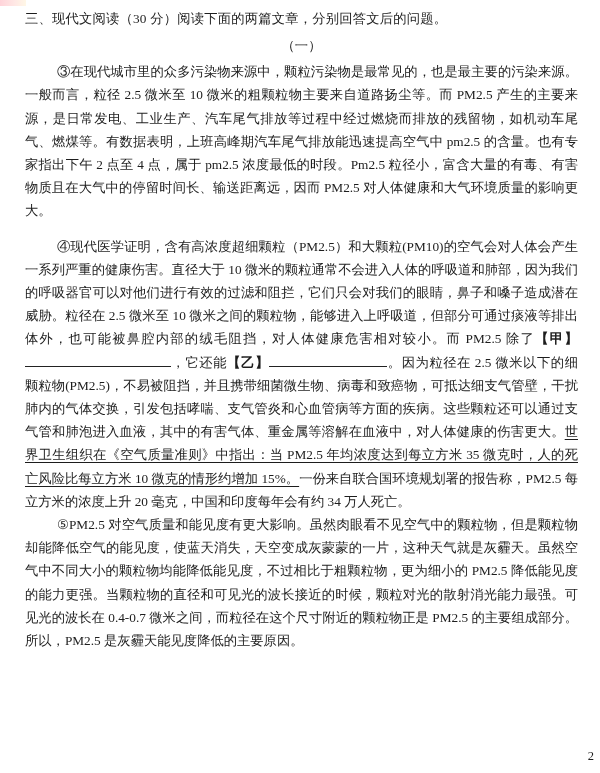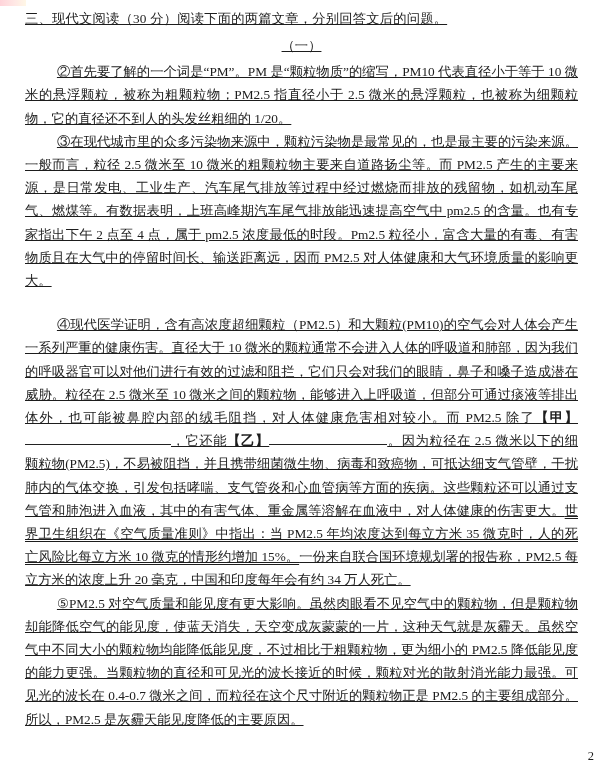--- a/index.html
+++ b/index.html
@@ -7,21 +7,20 @@
     position: relative;
     width: 600px;
     height: 773px;
     margin: 0;
     background: #ffffff;
     box-sizing: border-box;
     padding: 7px 22px 12px 25px;
     font-family: "Liberation Serif", "DejaVu Serif", serif;
     color: #1d1d1d;
     overflow: hidden;
-    text-decoration: underline;
   }
   .scan-artifact {
     position: absolute;
     left: 0; top: 0;
     width: 26px; height: 6px;
     background: linear-gradient(90deg, #ffccd3 0%, #ffe3e0 55%, #fff6e2 100%);
     opacity: 0.85;
   }
   .heading {
     font-size: 13.3px;
@@ -35,21 +34,21 @@
     line-height: 23.2px;
     margin: 3px 0 3px 0;
   }
   .para {
     margin: 0;
     font-size: 13.3px;
     line-height: 23.2px;
     text-align: justify;
     text-indent: 2.4em;
   }
-  .para-4 { margin-top: 21px; }
+  .para-4 { margin-top: 12px; }
   .bracket {
     font-family: "Liberation Sans", "DejaVu Sans", sans-serif;
     font-weight: 700;
     font-size: 13.5px;
   }
   .blank {
     display: inline-block;
     width: 146px;
     border-bottom: 1.4px solid #222222;
     height: 12px;
@@ -74,21 +73,20 @@
 
 <div class="page">
 
   <div class="scan-artifact"></div>
 
   <div class="heading">三、现代文阅读（30 分）阅读下面的两篇文章，分别回答文后的问题。</div>
 
   <div class="part-label">（一）</div>
 
 
-  <p class="para">②首先要了解的一个词是“PM”。PM 是“颗粒物质”的缩写，PM10 代表直径小于等于 10 微米的悬浮颗粒，被称为粗颗粒物；PM2.5 指直径小于 2.5 微米的悬浮颗粒，也被称为细颗粒物，它的直径还不到人的头发丝粗细的 1/20。</p>
 
   <p class="para">③在现代城市里的众多污染物来源中，颗粒污染物是最常见的，也是最主要的污染来源。一般而言，粒径 2.5 微米至 10 微米的粗颗粒物主要来自道路扬尘等。而 PM2.5 产生的主要来源，是日常发电、工业生产、汽车尾气排放等过程中经过燃烧而排放的残留物，如机动车尾气、燃煤等。有数据表明，上班高峰期汽车尾气排放能迅速提高空气中 pm2.5 的含量。也有专家指出下午 2 点至 4 点，属于 pm2.5 浓度最低的时段。Pm2.5 粒径小，富含大量的有毒、有害物质且在大气中的停留时间长、输送距离远，因而 PM2.5 对人体健康和大气环境质量的影响更大。</p>
 
   <p class="para para-4"><span>④现代医学证明，含有高浓度超细颗粒（PM2.5）和大颗粒(PM10)的空气会对人体会产生一系列严重的健康伤害。直径大于 10 微米的颗粒通常不会进入人体的呼吸道和肺部，因为我们的呼吸器官可以对他们进行有效的过滤和阻拦，它们只会对我们的眼睛，鼻子和嗓子造成潜在威胁。粒径在 2.5 微米至 10 微米之间的颗粒物，能够进入上呼吸道，但部分可通过痰液等排出体外，也可能被鼻腔内部的绒毛阻挡，对人体健康危害相对较小。而 PM2.5 除了</span><span class="bracket">【甲】</span><span class="blank blank-jia"></span><span>，它还能</span><span class="bracket">【乙】</span><span class="blank blank-yi"></span><span>。因为粒径在 2.5 微米以下的细颗粒物(PM2.5)，不易被阻挡，并且携带细菌微生物、病毒和致癌物，可抵达细支气管壁，干扰肺内的气体交换，引发包括哮喘、支气管炎和心血管病等方面的疾病。这些颗粒还可以通过支气管和肺泡进入血液，其中的有害气体、重金属等溶解在血液中，对人体健康的伤害更大。</span><span class="underlined">世界卫生组织在《空气质量准则》中指出：当 PM2.5 年均浓度达到每立方米 35 微克时，人的死亡风险比每立方米 10 微克的情形约增加 15%。</span><span>一份来自联合国环境规划署的报告称，PM2.5 每立方米的浓度上升 20 毫克，中国和印度每年会有约 34 万人死亡。</span></p>
 
   <p class="para">⑤PM2.5 对空气质量和能见度有更大影响。虽然肉眼看不见空气中的颗粒物，但是颗粒物却能降低空气的能见度，使蓝天消失，天空变成灰蒙蒙的一片，这种天气就是灰霾天。虽然空气中不同大小的颗粒物均能降低能见度，不过相比于粗颗粒物，更为细小的 PM2.5 降低能见度的能力更强。当颗粒物的直径和可见光的波长接近的时候，颗粒对光的散射消光能力最强。可见光的波长在 0.4-0.7 微米之间，而粒径在这个尺寸附近的颗粒物正是 PM2.5 的主要组成部分。所以，PM2.5 是灰霾天能见度降低的主要原因。</p>
 
   <div class="page-number">2</div>
 
 </div>

